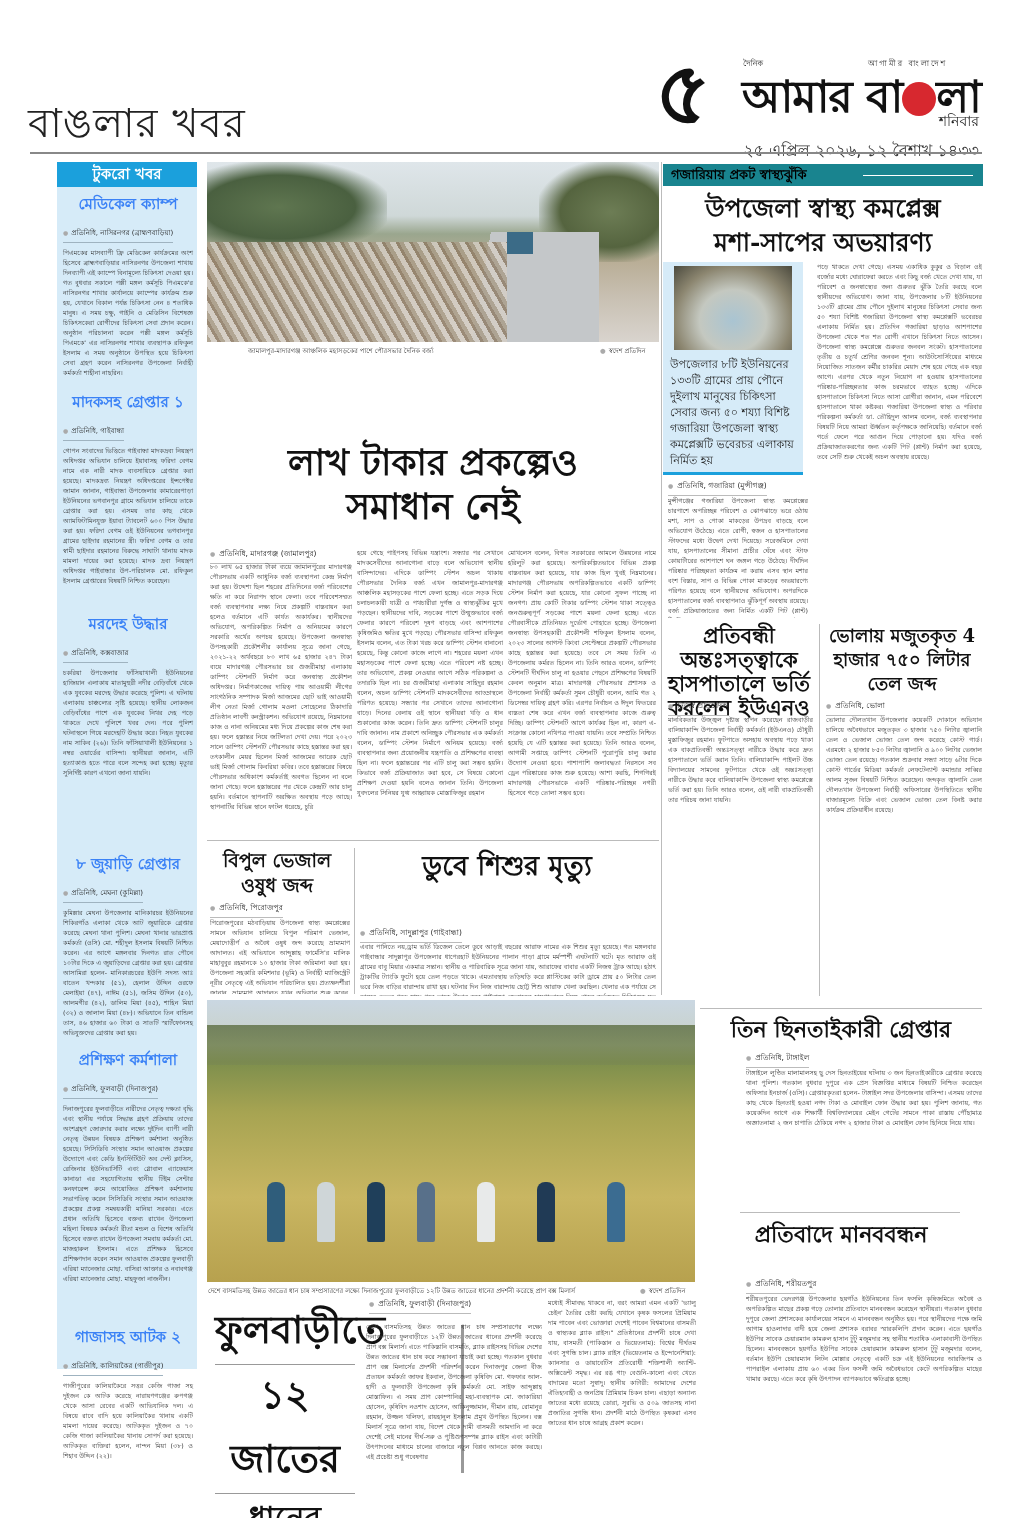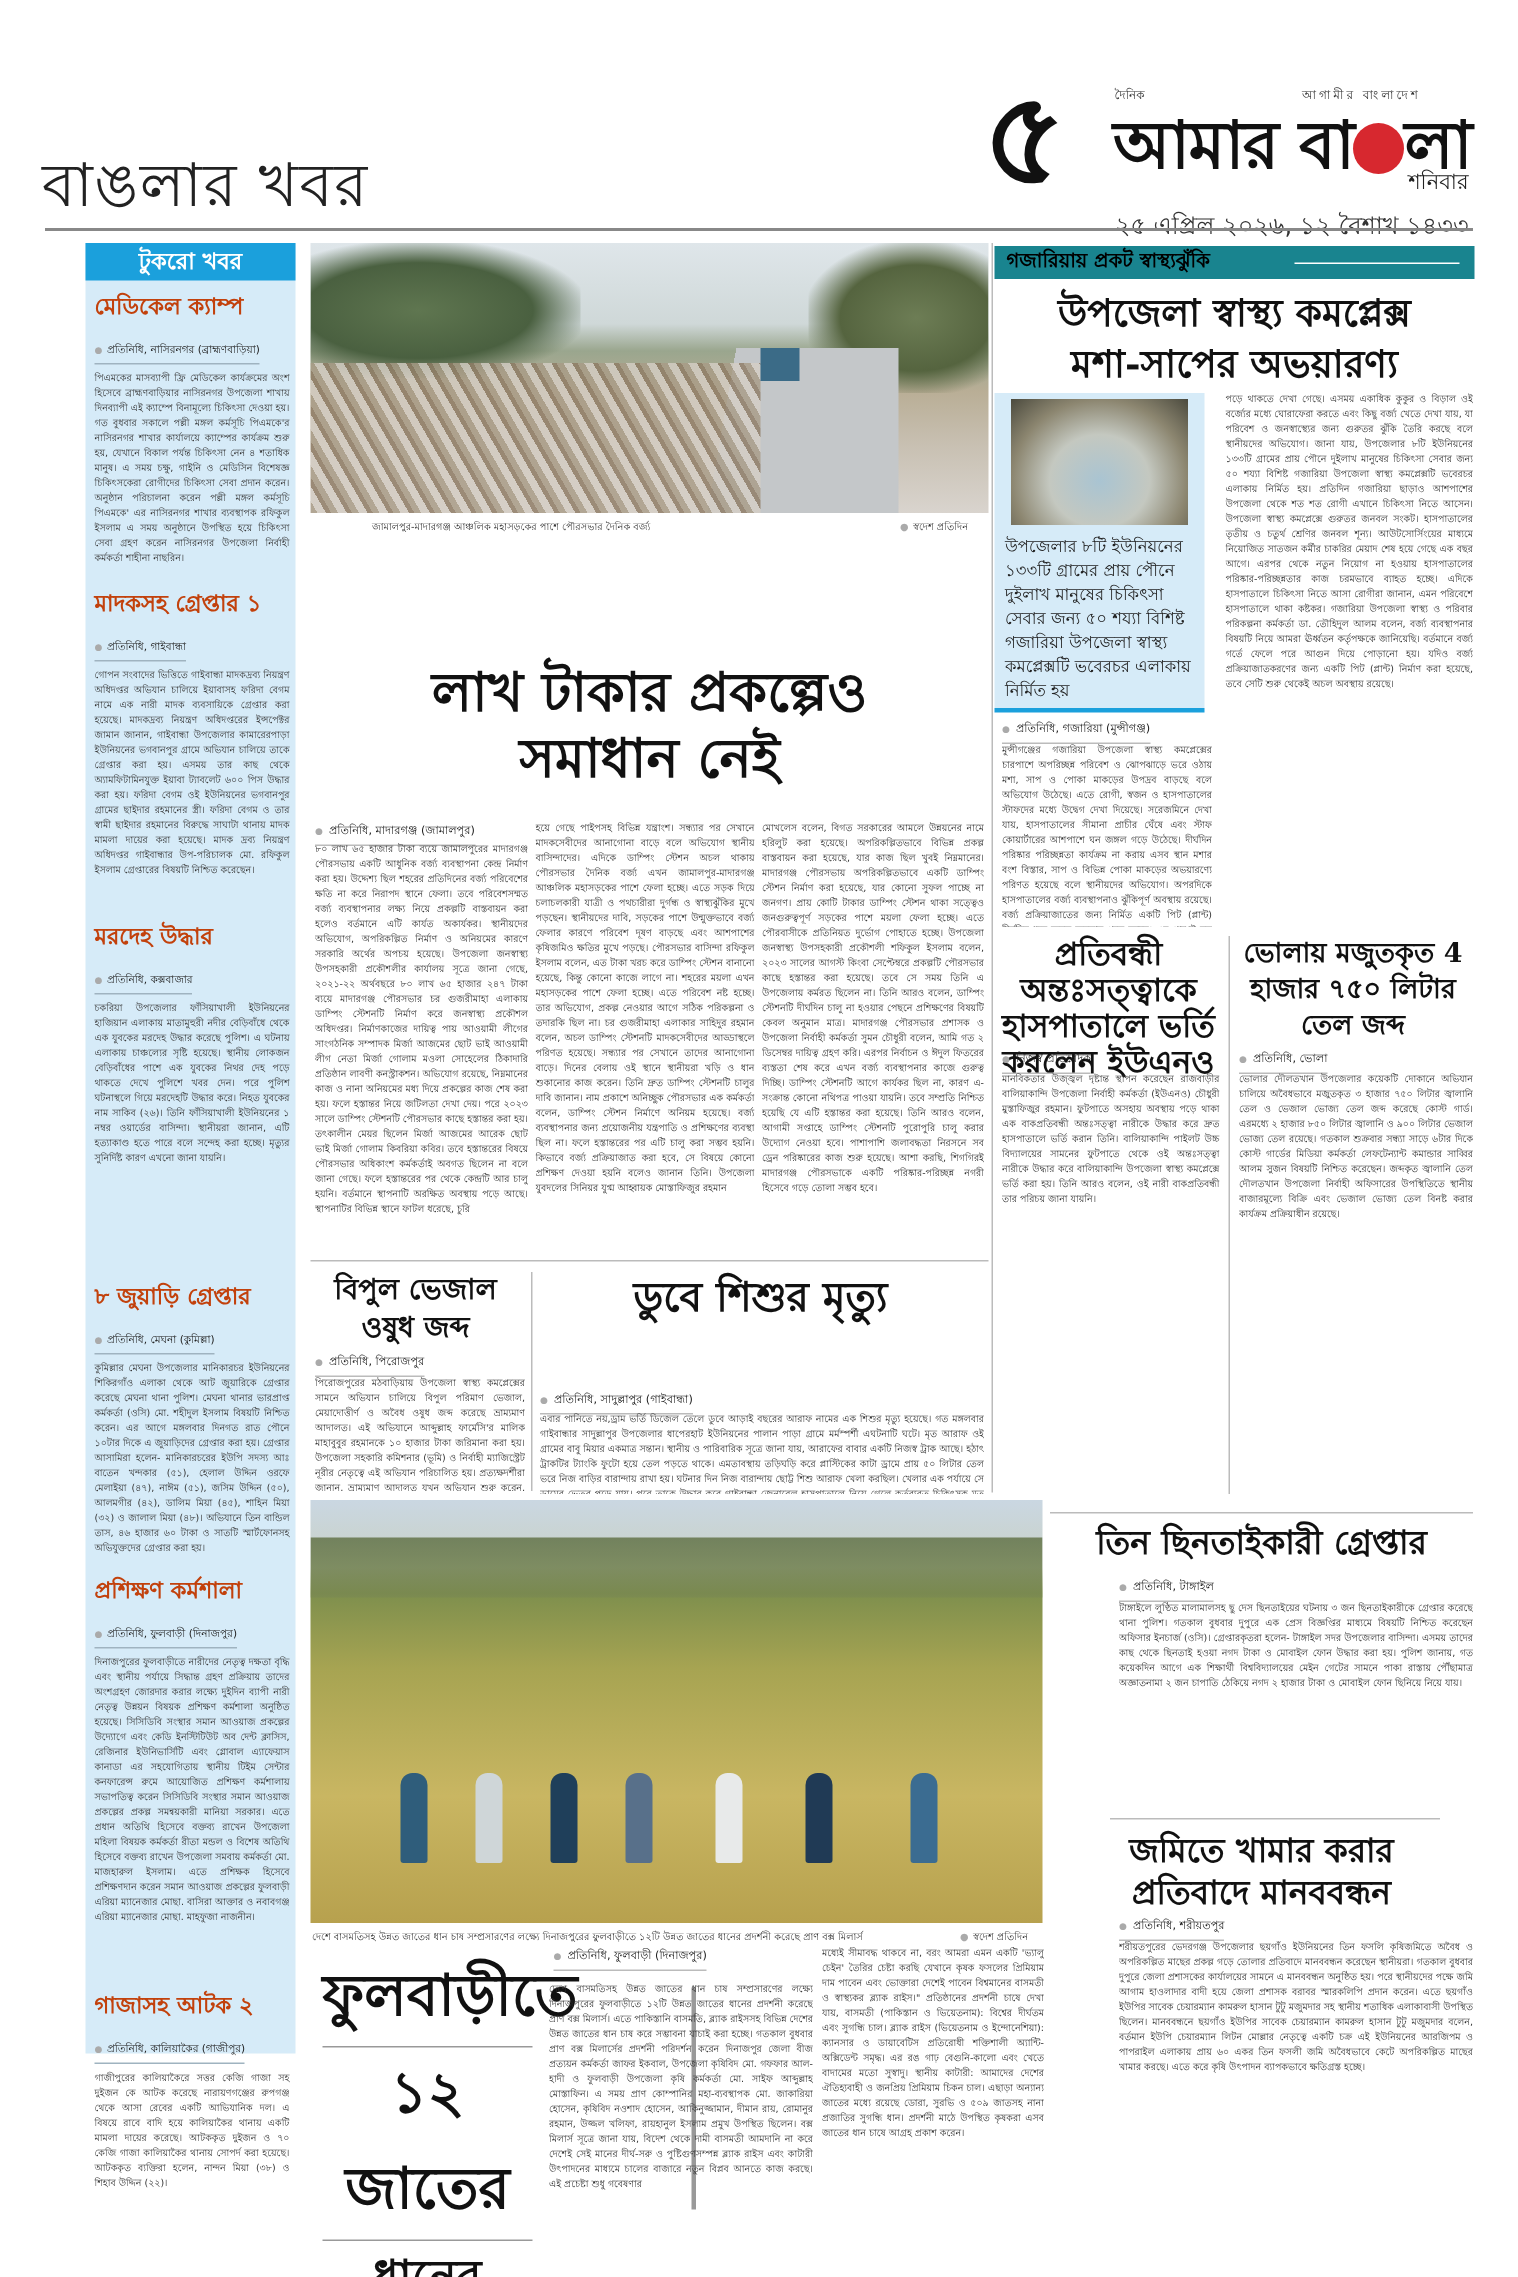--- a/index.html
+++ b/index.html
@@ -16,21 +16,21 @@
   .paper-name { left: 742px; top: 64px; font-family: "DejaVu Serif", serif; font-size: 44px; color: #111; font-weight: bold; letter-spacing: -1px; }
   .paper-name .red-dot { display: inline-block; width: 34px; height: 34px; background: #d7282f; border-radius: 50%; vertical-align: -4px; }
   .weekday { right: 33px; top: 110px; font-size: 14px; color: #222; }
   .date-line { right: 33px; top: 138px; font-size: 16px; color: #333; }
   .top-rule { left: 30px; top: 152px; width: 952px; height: 2px; background: #888; }
 
   
   .sidebar { left: 57px; top: 162px; width: 140px; height: 1207px; background: #d6ebf8; }
   .sidebar-head { left: 57px; top: 162px; width: 140px; height: 25px; background: #1ba0dc; color: #fff; text-align: center; font-size: 15px; line-height: 25px; font-weight: bold; }
   .brief { position: absolute; left: 63px; width: 130px; }
-  .brief h3 { font-family: "DejaVu Serif", serif; font-size: 15px; font-weight: bold; color: #c2410c; margin-bottom: 3px; }
+  .brief h3 { font-family: "DejaVu Serif", serif; font-size: 15px; font-weight: bold; color: #3b82f6; margin-bottom: 3px; text-align: center; }
   .brief .byline { font-size: 7px; color: #222; margin-bottom: 5px; padding-bottom: 3px; border-bottom: 1px solid #9fb3c0; display: inline-block; }
   .brief .byline::before { content: "●"; color: #aaa; margin-right: 3px; font-size: 6px; }
   .brief p { font-size: 6.3px; line-height: 10px; color: #333; text-align: justify; }
 
   
   .photo { background-size: cover; overflow: hidden; }
   .photo-road { left: 207px; top: 162px; width: 452px; height: 180px;
     background: linear-gradient(180deg, #dfe6ea 0%, #cfd8d8 30%, #9aa68e 40%, #b9ae96 55%, #c8c0b2 75%, #d9d4ce 100%); }
   .photo-road .tree-l { position: absolute; left: 0; top: 0; width: 180px; height: 90px; background: radial-gradient(ellipse at 40% 50%, #5f7650 0%, #4a6040 50%, transparent 75%); }
   .photo-road .tree-r { position: absolute; right: 0; top: 0; width: 120px; height: 100px; background: radial-gradient(ellipse at 60% 50%, #6d7d55 0%, #55643f 50%, transparent 75%); }
@@ -205,17 +205,16 @@
 <div class="abs col-text" style="left:366px; top:1322px; width:176px; height:150px; overflow:hidden;">দেশে বাসমতিসহ উন্নত জাতের ধান চাষ সম্প্রসারণের লক্ষ্যে দিনাজপুরের ফুলবাড়ীতে ১২টি উন্নত জাতের ধানের প্রদর্শনী করেছে প্রাণ বক্স মিলার্স। এতে পাকিস্তানি বাসমতি, ব্ল্যাক রাইসসহ বিভিন্ন দেশের উন্নত জাতের ধান চাষ করে সম্ভাবনা যাচাই করা হচ্ছে। গতকাল বুধবার প্রাণ বক্স মিলার্সের প্রদর্শনী পরিদর্শন করেন দিনাজপুর জেলা বীজ প্রত্যয়ন কর্মকর্তা জাফর ইকবাল, উপজেলা কৃষিবিদ মো. গফফার আল-হাদী ও ফুলবাড়ী উপজেলা কৃষি কর্মকর্তা মো. সাইফ আব্দুল্লাহ মোস্তাফিন। এ সময় প্রাণ কোম্পানির মহা-ব্যবস্থাপক মো. জাকারিয়া হোসেন, কৃষিবিদ নওশাদ হোসেন, আকিনুজ্জামান, দীমান রায়, রোমানুর রহমান, উজ্জল খলিফা, রায়হানুল ইসলাম প্রমুখ উপস্থিত ছিলেন। বক্স মিলার্স সূত্রে জানা যায়, বিদেশ থেকে দামী বাসমতী আমদানি না করে দেশেই সেই মানের দীর্ঘ-সরু ও পুষ্টিগুণসম্পন্ন ব্ল্যাক রাইস এবং কাটারী উৎপাদনের মাধ্যমে চালের বাজারে নতুন বিপ্লব আনতে কাজ করছে। এই প্রচেষ্টা শুধু গবেষণার</div>
 <div class="abs col-text" style="left:548px; top:1298px; width:148px; height:174px; overflow:hidden;">মধ্যেই সীমাবদ্ধ থাকবে না, বরং আমরা এমন একটি 'ভ্যালু চেইন' তৈরির চেষ্টা করছি যেখানে কৃষক ফসলের প্রিমিয়াম দাম পাবেন এবং ভোক্তারা দেশেই পাবেন বিশ্বমানের বাসমতী ও স্বাস্থ্যকর ব্ল্যাক রাইস।" প্রতিষ্ঠানের প্রদর্শনী চাষে দেখা যায়, বাসমতী (পাকিস্তান ও ভিয়েতনাম): বিশ্বের দীর্ঘতম এবং সুগন্ধি চাল। ব্ল্যাক রাইস (ভিয়েতনাম ও ইন্দোনেশিয়া): ক্যানসার ও ডায়াবেটিস প্রতিরোধী শক্তিশালী অ্যান্টি-অক্সিডেন্ট সমৃদ্ধ। এর রঙ গাঢ় বেগুনি-কালো এবং খেতে বাদামের মতো সুস্বাদু। স্থানীয় কাটারী: আমাদের দেশের ঐতিহ্যবাহী ও জনপ্রিয় প্রিমিয়াম চিকন চাল। এছাড়া অন্যান্য জাতের মধ্যে রয়েছে ডোরা, সুরভি ও ৫০৯ জাতসহ নানা প্রজাতির সুগন্ধি ধান। প্রদর্শনী মাঠে উপস্থিত কৃষকরা এসব জাতের ধান চাষে আগ্রহ প্রকাশ করেন।</div>
 
 <div class="abs divider-h" style="left:700px; top:1008px; width:282px;"></div>
 <div class="abs headline" style="left:700px; top:1014px; width:282px; font-size:22px; line-height:30px;">তিন ছিনতাইকারী গ্রেপ্তার</div>
 <div class="abs byline2" style="left:746px; top:1052px;">প্রতিনিধি, টাঙ্গাইল</div>
 <div class="abs col-text" style="left:746px; top:1068px; width:236px; height:140px; overflow:hidden;">টাঙ্গাইলে লুণ্ঠিত মালামালসহ ছু দেস ছিনতাইয়ের ঘটনায় ৩ জন ছিনতাইকারীকে গ্রেপ্তার করেছে থানা পুলিশ। গতকাল বুধবার দুপুরে এক প্রেস বিজ্ঞপ্তির মাধ্যমে বিষয়টি নিশ্চিত করেছেন অফিসার ইনচার্জ (ওসি)। গ্রেপ্তারকৃতরা হলেন- টাঙ্গাইল সদর উপজেলার বাসিন্দা। এসময় তাদের কাছ থেকে ছিনতাই হওয়া নগদ টাকা ও মোবাইল ফোন উদ্ধার করা হয়। পুলিশ জানায়, গত কয়েকদিন আগে এক শিক্ষার্থী বিশ্ববিদ্যালয়ের মেইন গেটের সামনে পাকা রাস্তায় পৌঁছামাত্র অজ্ঞাতনামা ২ জন চাপাতি ঠেকিয়ে নগদ ২ হাজার টাকা ও মোবাইল ফোন ছিনিয়ে নিয়ে যায়।</div>
 
 <div class="abs divider-h" style="left:740px; top:1212px; width:220px;"></div>
 <div class="abs headline" style="left:700px; top:1220px; width:282px; font-size:22px; line-height:28px;">
-  <div>জমিতে খামার করার</div>
   <div>প্রতিবাদে মানববন্ধন</div>
 </div>
 <div class="abs byline2" style="left:746px; top:1278px;">প্রতিনিধি, শরীয়তপুর</div>
 <div class="abs col-text" style="left:746px; top:1294px; width:236px; height:180px; overflow:hidden;">শরীয়তপুরের ভেদরগঞ্জ উপজেলার ছয়গাঁও ইউনিয়নের তিন ফসলি কৃষিজমিতে অবৈধ ও অপরিকল্পিত মাছের প্রকল্প গড়ে তোলার প্রতিবাদে মানববন্ধন করেছেন স্থানীয়রা। গতকাল বুধবার দুপুরে জেলা প্রশাসকের কার্যালয়ের সামনে এ মানববন্ধন অনুষ্ঠিত হয়। পরে স্থানীয়দের পক্ষে জমি আগাম হাওলাদার বাদী হয়ে জেলা প্রশাসক বরাবর স্মারকলিপি প্রদান করেন। এতে ছয়গাঁও ইউপির সাবেক চেয়ারম্যান কামরুল হাসান টুটু মজুমদার সহ স্থানীয় শতাধিক এলাকাবাসী উপস্থিত ছিলেন। মানববন্ধনে ছয়গাঁও ইউপির সাবেক চেয়ারম্যান কামরুল হাসান টুটু মজুমদার বলেন, বর্তমান ইউপি চেয়ারম্যান লিটন মোল্লার নেতৃত্বে একটি চক্র এই ইউনিয়নের আরজিপম ও পাপরাইল এলাকায় প্রায় ৬০ একর তিন ফসলী জমি অবৈধভাবে কেটে অপরিকল্পিত মাছের খামার করছে। এতে করে কৃষি উৎপাদন ব্যাপকভাবে ক্ষতিগ্রস্ত হচ্ছে।</div>
 
 </body></html>

